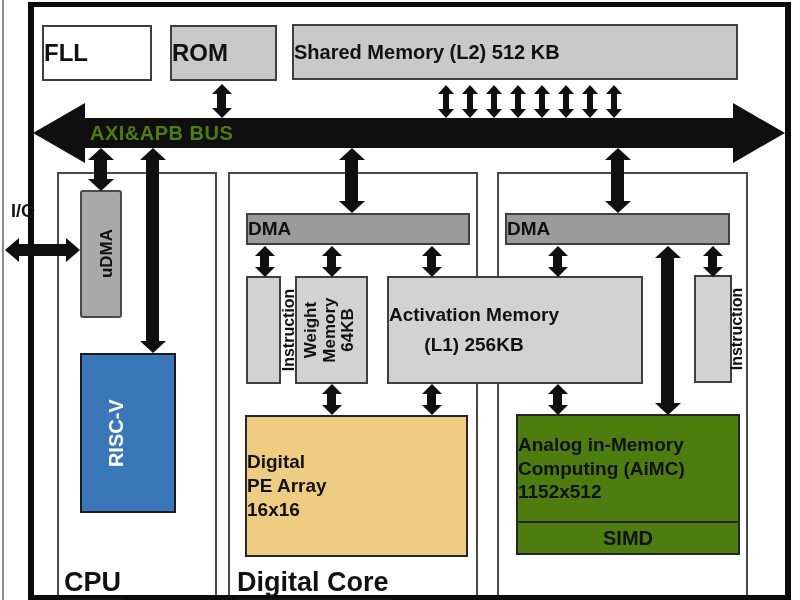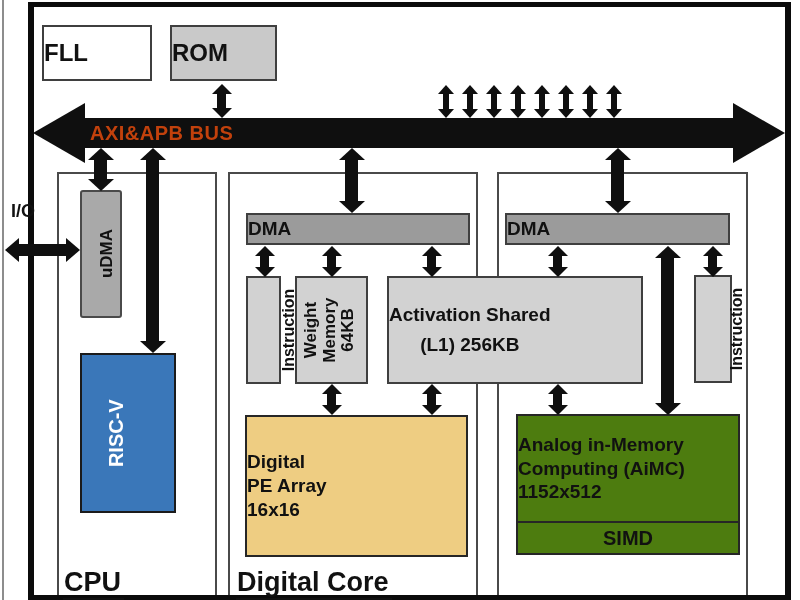--- a/index.html
+++ b/index.html
@@ -28,21 +28,21 @@
     border:2px solid #4a4a4a; background:#fff; z-index:0;
   }
   .col-label {
     position:absolute; z-index:4; font-size:27px; line-height:1;
     border-bottom:3px solid #111; padding:0 3px 2px 1px; top:569px;
   }
   
   .bus-bar {
     position:absolute; left:85px; top:118px; width:648px; height:30px;
     background:#0f0f0f; z-index:5; display:flex; align-items:center;
-    color:#c2410c; font-size:20px; padding-left:5px; box-sizing:border-box;
+    color:#4d7c0f; font-size:20px; padding-left:5px; box-sizing:border-box;
     letter-spacing:.5px;
   }
   .bus-head { position:absolute; width:0; height:0; z-index:5; top:103px;
     border-top:30px solid transparent; border-bottom:30px solid transparent; }
   .bus-head.l { left:33px;  border-right:52px solid #0f0f0f; }
   .bus-head.r { left:733px; border-left:52px solid #0f0f0f; }
   
   .va { position:absolute; width:13px; background:#0f0f0f; z-index:6; }
   .va::before,.va::after { content:""; position:absolute; left:50%; margin-left:-13px;
     width:0; height:0; border-left:13px solid transparent; border-right:13px solid transparent; }
@@ -93,20 +93,23 @@
   <div class="col" style="left:57px;  width:160px;"></div>
   <div class="col" style="left:228px; width:250px;"></div>
   <div class="col" style="left:497px; width:251px;"></div>
 
   <div class="box white f24" style="left:42px; top:25px; width:110px; height:56px;">
       <span>FLL</span>
     </div>
   <div class="box gray f24" style="left:170px; top:25px; width:107px; height:56px;">
       <span>ROM</span>
     </div>
+  <div class="box gray f20" style="left:292px; top:24px; width:446px; height:56px;">
+      <span>Shared Memory (L2) 512 KB</span>
+    </div>
 
   <div class="bus-head l"></div>
   <div class="bus-bar">
       <span>AXI&amp;APB BUS</span>
     </div>
   <div class="bus-head r"></div>
 
   <div class="ma" style="left:217px; top:94px; height:14px;"></div>
   <div class="sa" style="left:443px; top:94px; height:15px;"></div>
   <div class="sa" style="left:467px; top:94px; height:15px;"></div>
@@ -145,21 +148,21 @@
     </div>
   <div class="box lgray f17" style="left:295px; top:276px; width:73px; height:108px;">
     <div class="rot" style="line-height:1.1;">
       <span style="display:block;">Weight</span>
       <span style="display:block;">Memory</span>
       <span style="display:block;">64KB</span>
     </div>
   </div>
   <div class="box lgray f19" style="left:387px; top:276px; width:256px; height:108px; z-index:4; line-height:1.6;">
     <div>
-      <span style="display:block;">Activation Shared</span>
+      <span style="display:block;">Activation Memory</span>
       <span style="display:block;">(L1) 256KB</span>
     </div>
   </div>
 
   <div class="ma" style="left:327px; top:394px; height:11px;"></div>
   <div class="ma" style="left:427px; top:394px; height:11px;"></div>
 
   <div class="split tan" style="left:245px; top:415px; width:223px; height:142px;">
     <div class="main f19">
       <span style="display:block;">Digital</span>

